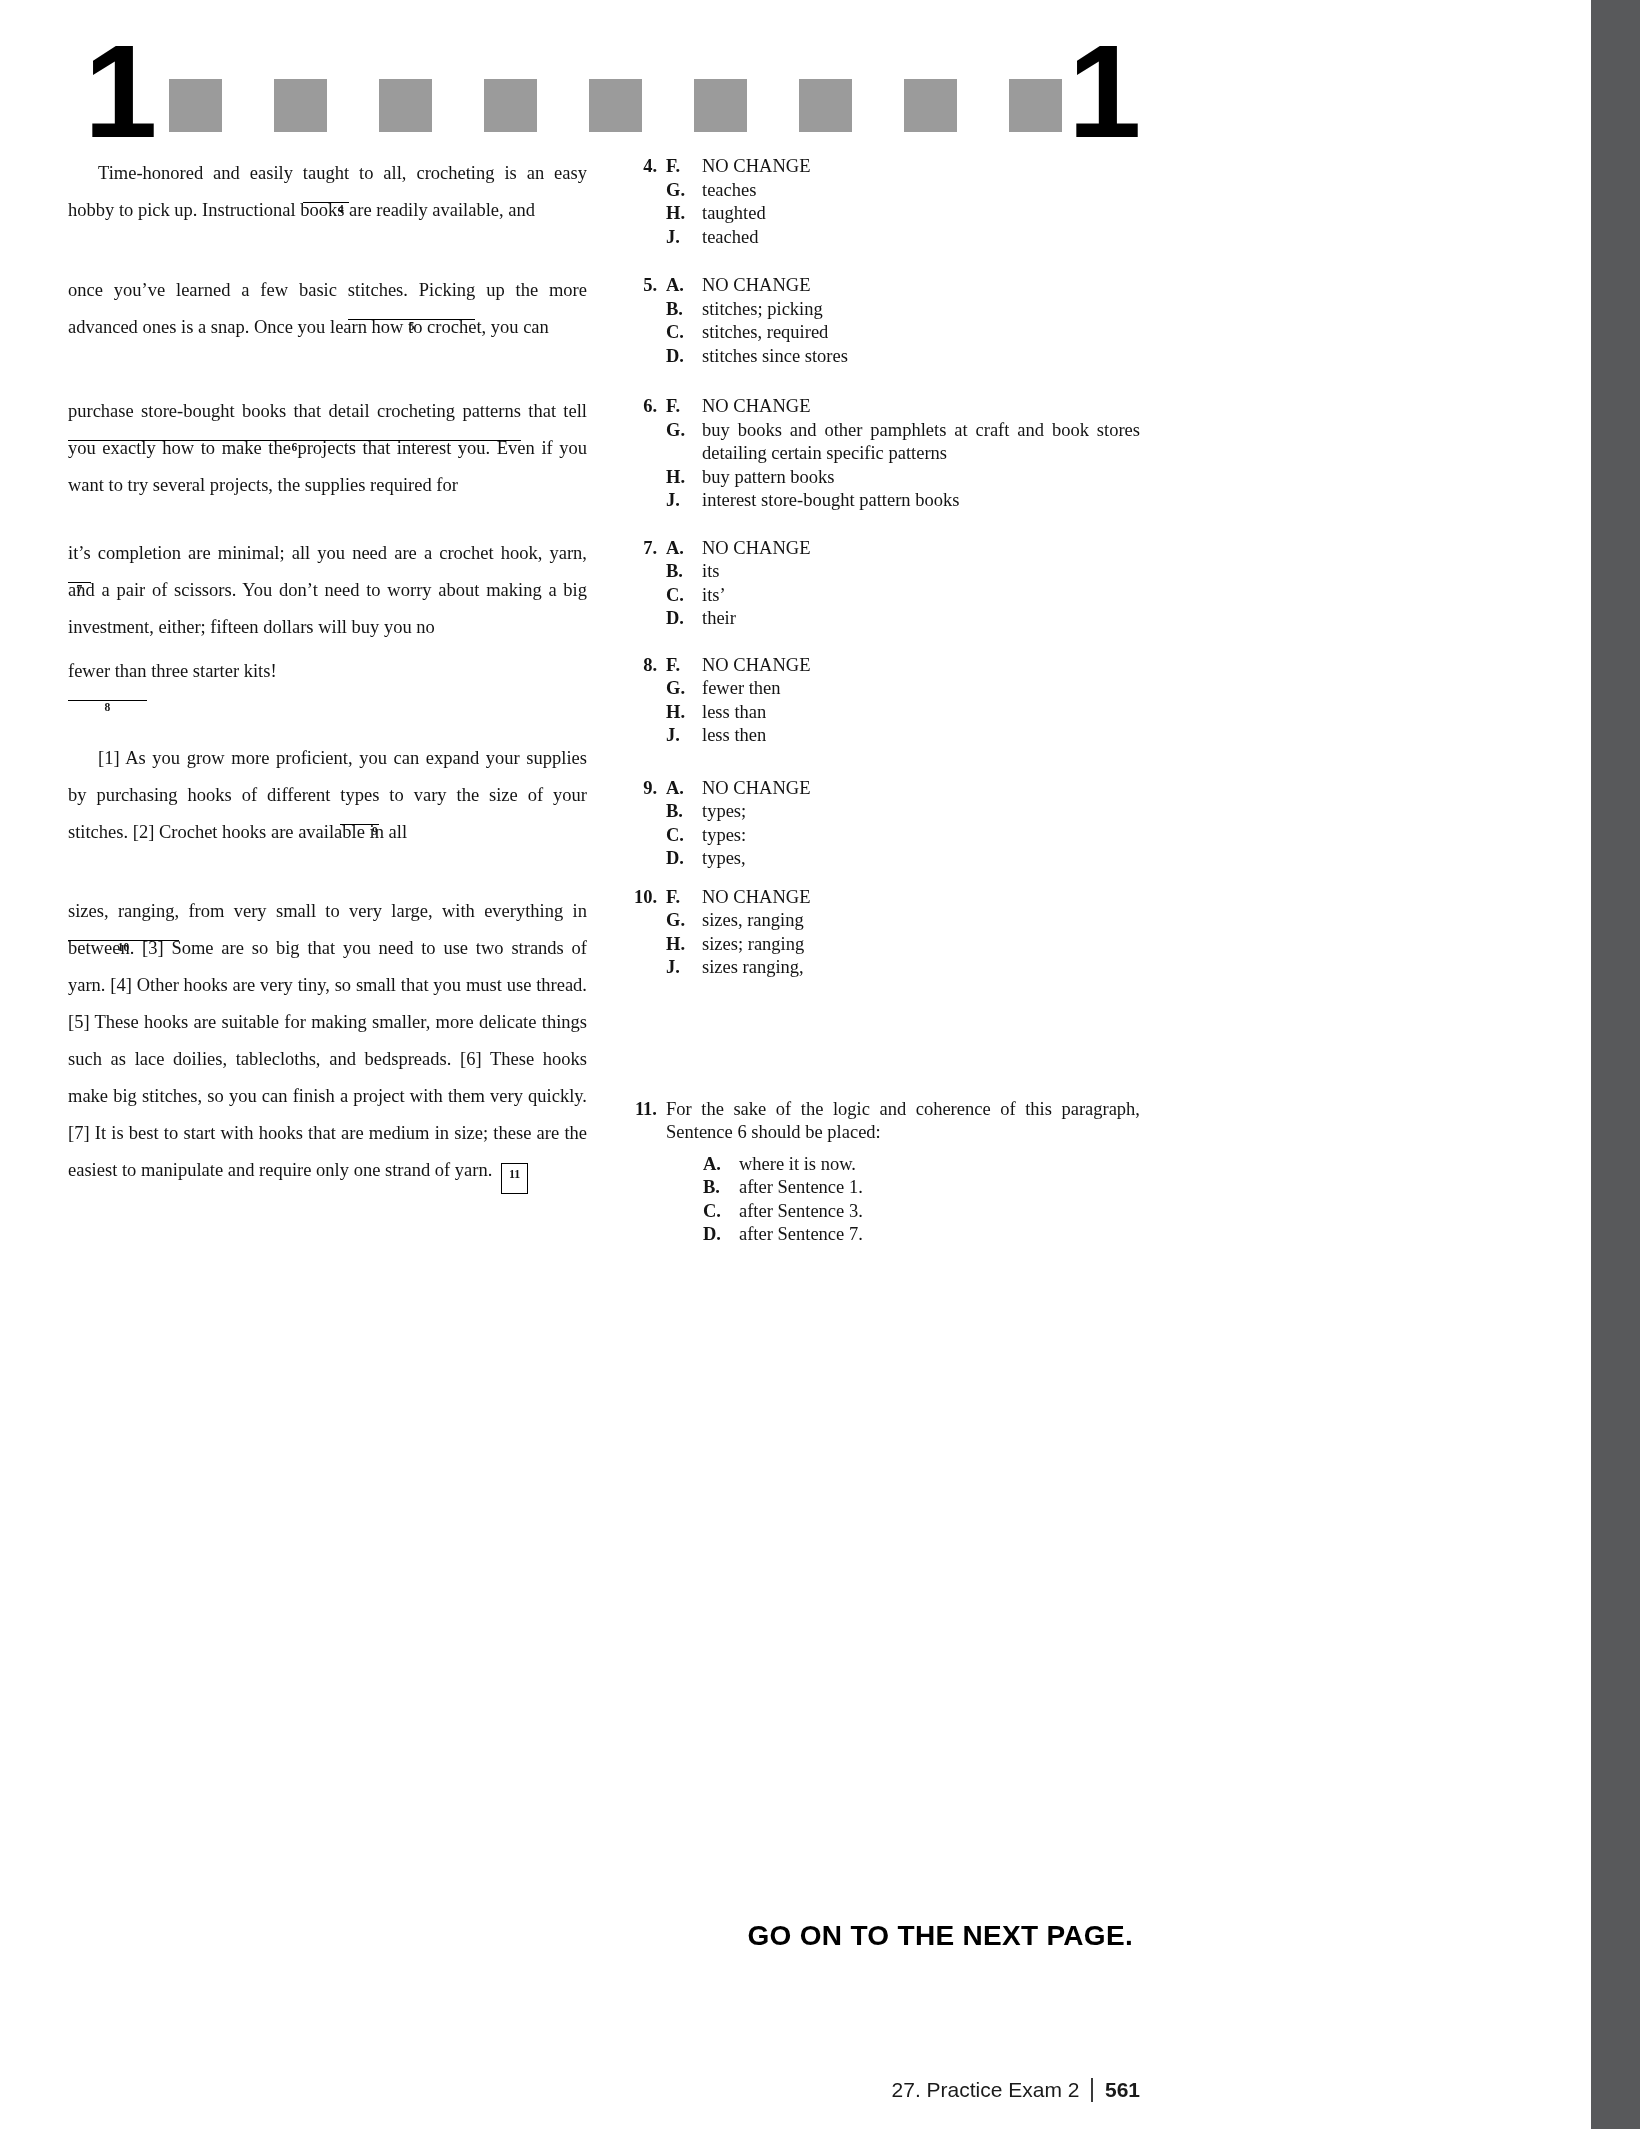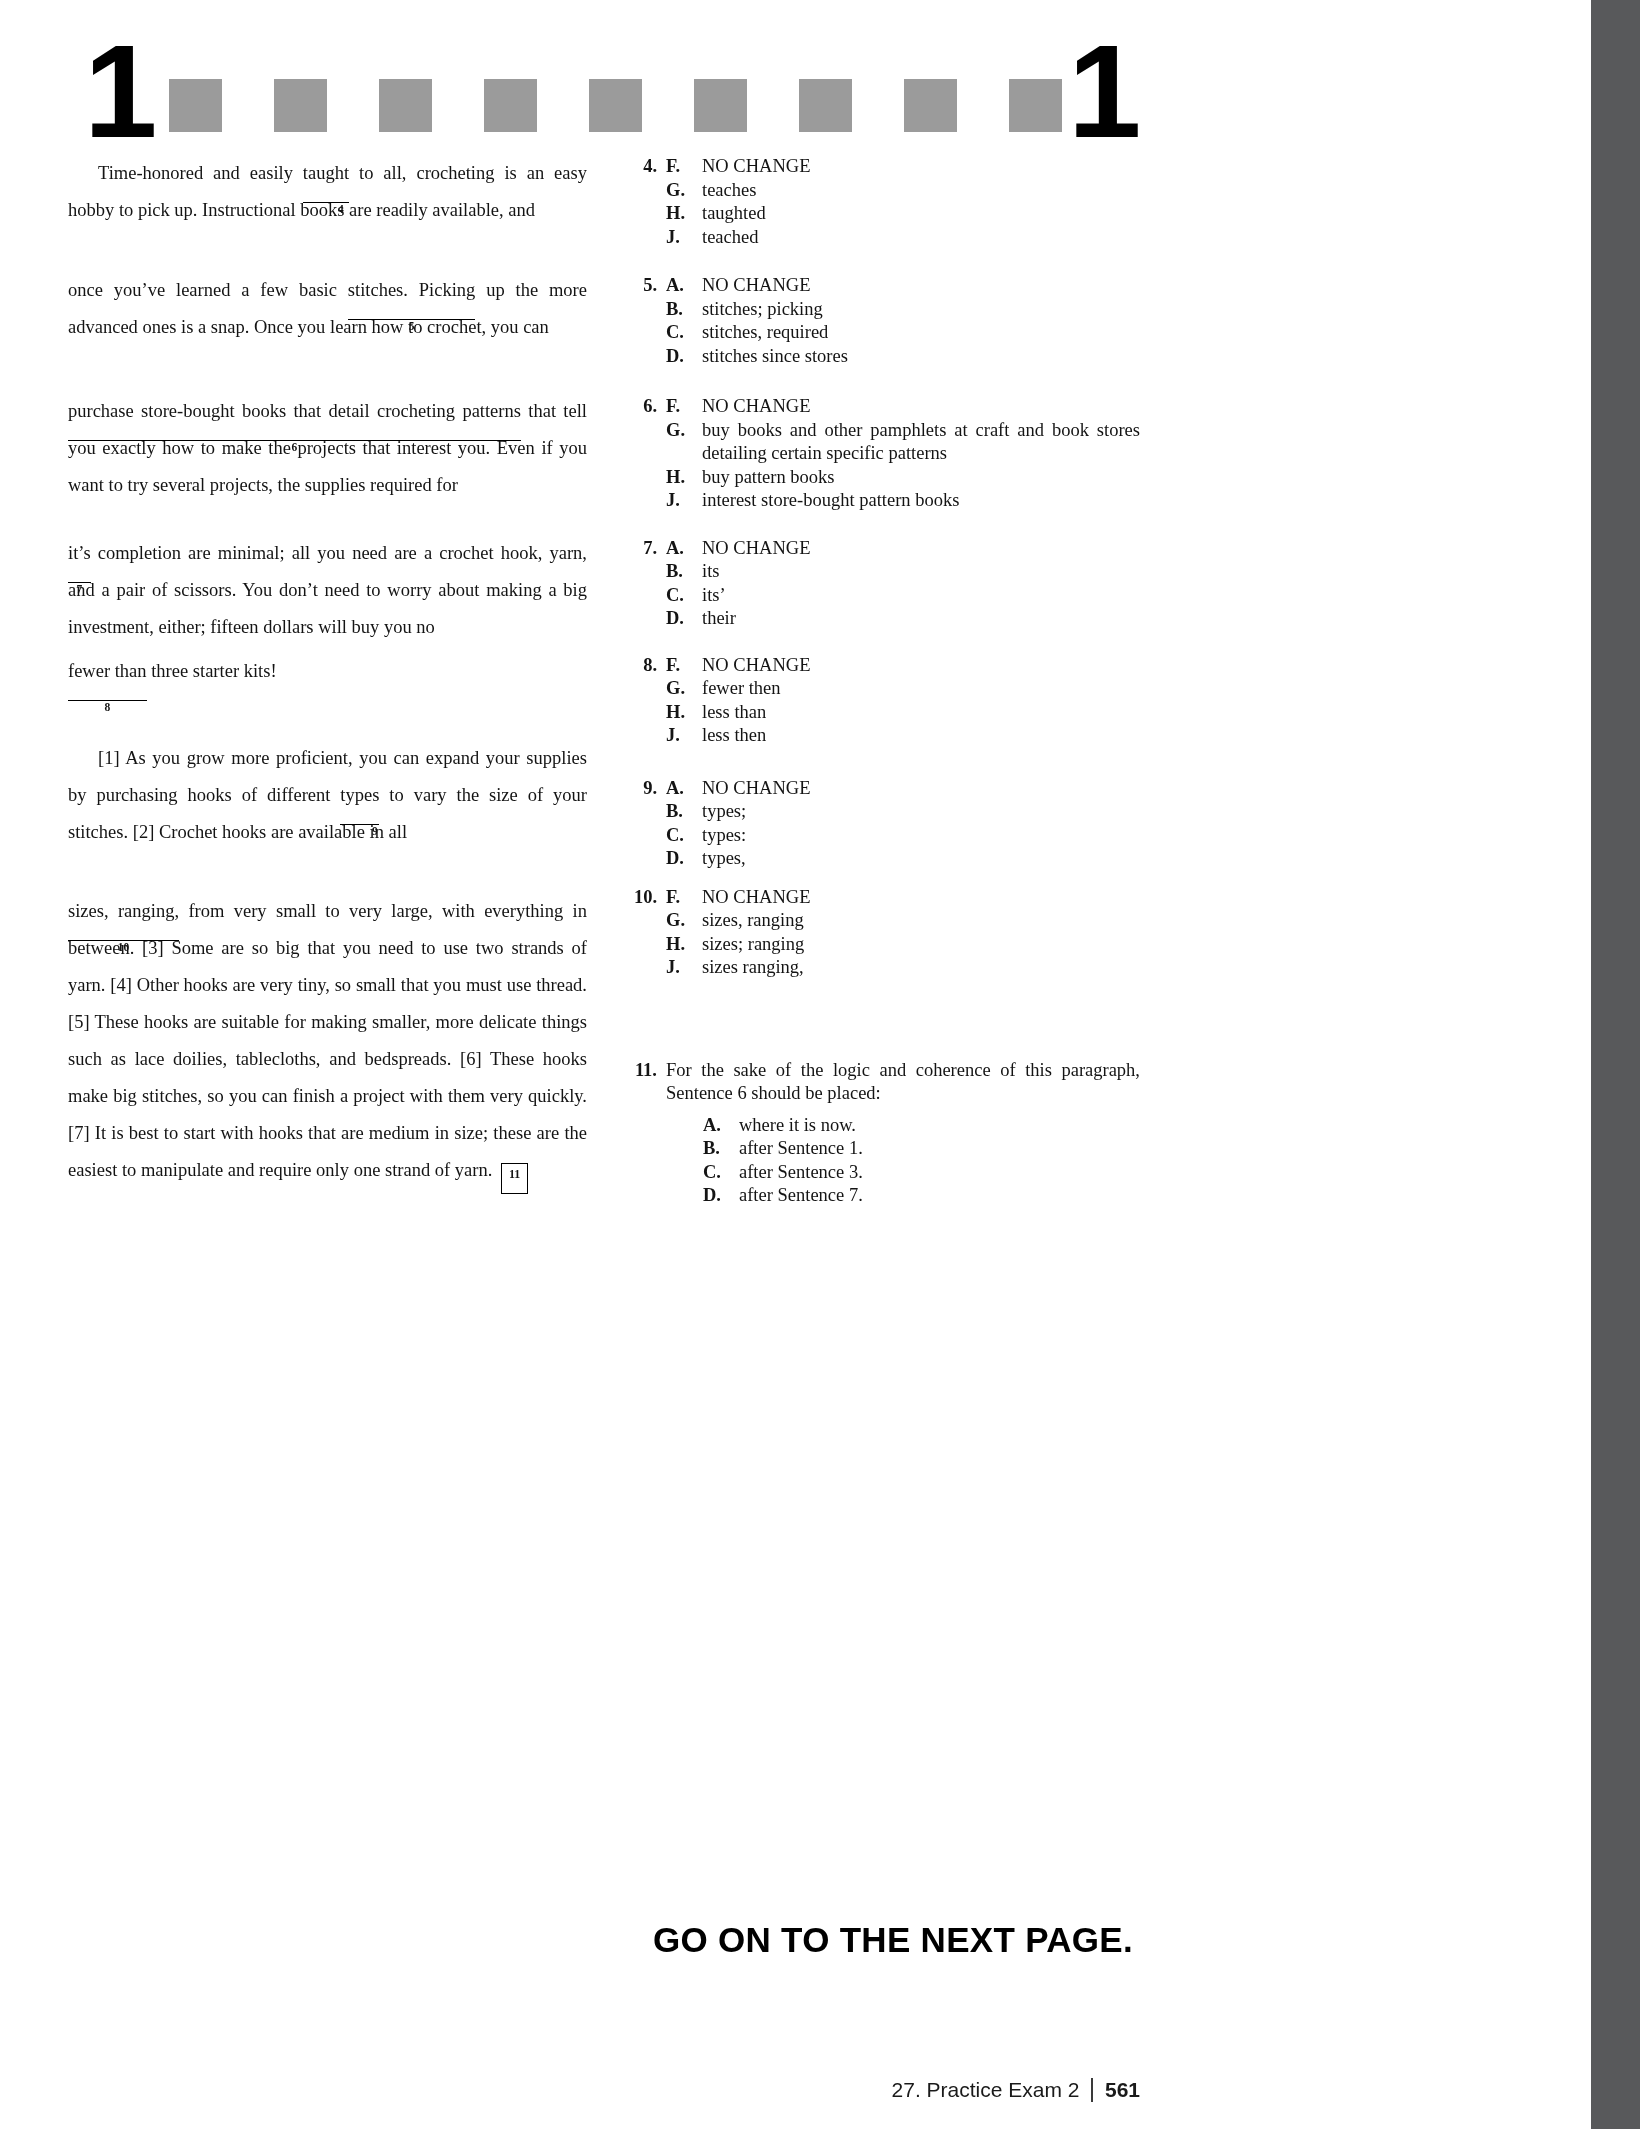--- a/index.html
+++ b/index.html
@@ -96,21 +96,21 @@
     font-size: 18.5px;
     line-height: 23.5px;
   }
   .q-4  { margin-top: 5px; }
   .q-5  { margin-top: 25px; }
   .q-6  { margin-top: 27px; }
   .q-7  { margin-top: 24px; }
   .q-8  { margin-top: 23px; }
   .q-9  { margin-top: 29px; }
   .q-10 { margin-top: 15px; }
-  .q-11 { margin-top: 79px; }
+  .q-11 { margin-top: 118px; }
   .qnum {
     flex: none;
     width: 30px;
     margin-left: -12px;
     margin-right: 9px;
     text-align: right;
     font-weight: bold;
     white-space: nowrap;
   }
   .qbody { flex: 1; min-width: 0; }
@@ -120,21 +120,21 @@
   .choice-label { flex: none; width: 36px; font-weight: bold; }
   .choice-text { flex: 1; text-align: justify; }
 
   
   .go-on {
     position: absolute;
     top: 1920px;
     right: 507px;
     font-family: "Liberation Sans", "DejaVu Sans", sans-serif;
     font-weight: bold;
-    font-size: 35px;
+    font-size: 28px;
     letter-spacing: 0.3px;
     color: #000;
   }
   .page-footer {
     position: absolute;
     top: 2078px;
     right: 500px;
     display: flex;
     align-items: center;
     font-family: "Liberation Sans", "DejaVu Sans", sans-serif;

